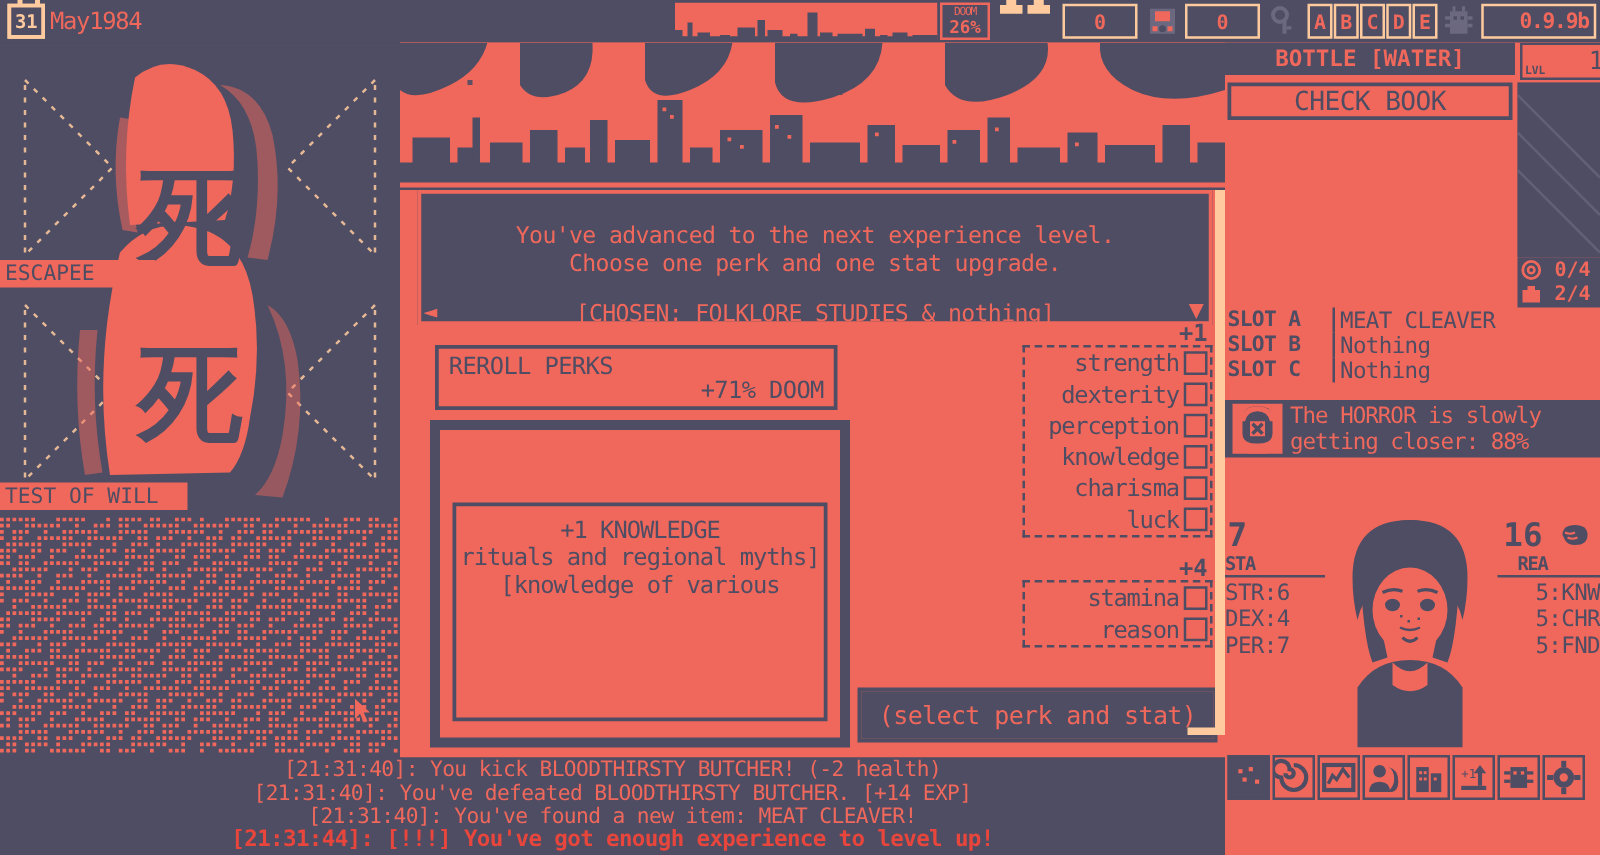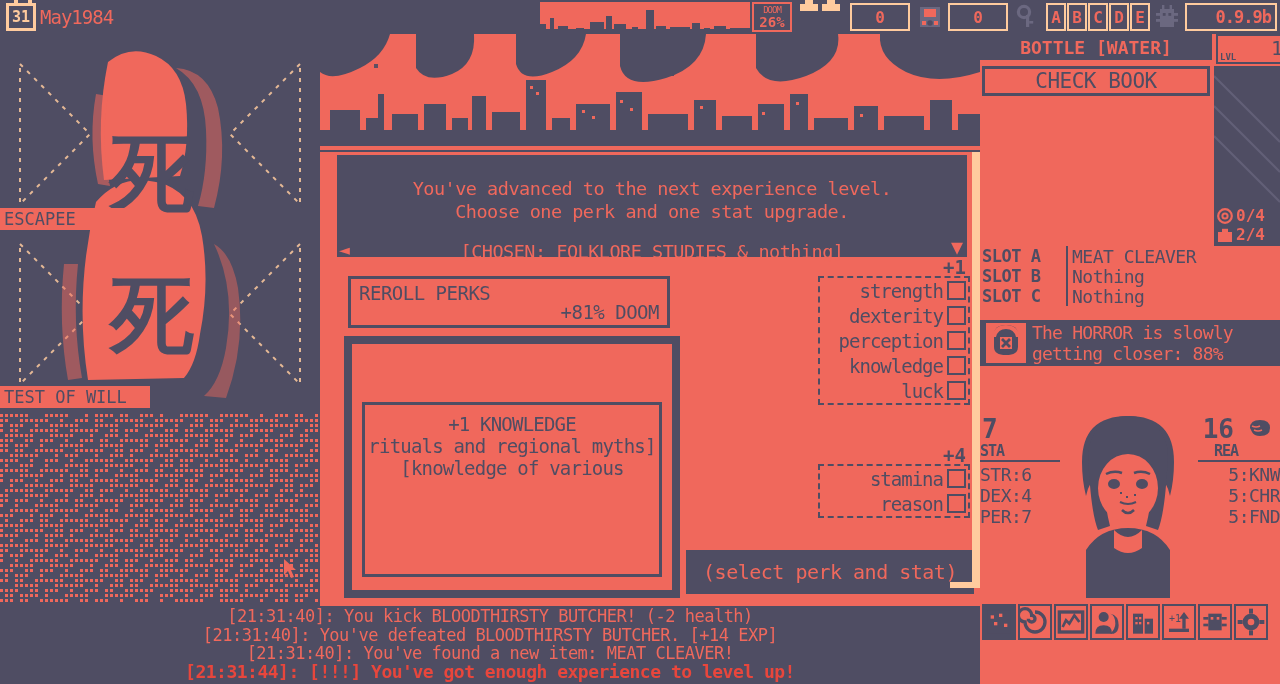--- a/index.html
+++ b/index.html
@@ -112,21 +112,21 @@
      color:var(--salmon);font-size:18px;font-weight:bold;display:flex;align-items:center;
      justify-content:center;letter-spacing:0px;}
   .r-lvl{position:absolute;left:236px;top:0px;width:72px;height:30px;border:2px solid var(--dark);
      background:var(--salmon);color:var(--dark);text-align:center;}
   .r-lvl .lab{position:absolute;left:2px;bottom:0;font-size:9px;font-weight:bold;}
   .r-lvl .v{position:absolute;right:3px;top:0px;font-size:20px;}
   .checkbook{position:absolute;left:2px;top:32px;width:228px;height:30px;border:3px solid var(--dark);
      color:var(--dark);font-size:21px;display:flex;align-items:center;justify-content:center;letter-spacing:-0.5px;}
   .r-img{position:absolute;left:234px;top:32px;width:66px;height:140px;background:var(--dark);}
   .cnt{position:absolute;left:234px;top:172px;width:66px;height:40px;background:var(--dark);
-     color:var(--salmon);font-size:16px;line-height:19px;padding-left:22px;font-weight:bold;}
+     color:var(--salmon);font-size:16px;line-height:19px;padding-left:22px;font-weight:bold;text-align:center;}
   .slots{position:absolute;left:0;top:212px;width:300px;height:60px;}
   .slotrow{display:flex;height:20px;align-items:center;}
   .slotlab{width:88px;color:var(--dark);font-size:17px;font-weight:bold;border-right:2px solid var(--dark);padding-left:2px;letter-spacing:-0.5px;}
   .slotval{color:var(--dark);font-size:18px;padding-left:4px;letter-spacing:-0.5px;}
   .horror{position:absolute;left:0px;top:286px;width:300px;height:46px;background:var(--dark);}
   .horror .face{position:absolute;left:6px;top:3px;width:40px;height:40px;background:var(--salmon);}
   .horror .txt{position:absolute;left:52px;top:2px;color:var(--salmon);font-size:18px;line-height:21px;letter-spacing:-0.8px;}
 
   .statsbar{position:absolute;left:0;top:382px;width:300px;height:108px;}
   .sbcell{position:absolute;color:var(--dark);}
@@ -1912,21 +1912,21 @@
       <div class="dlgbox">
         <div class="dlgtxt" style="margin-top:22px">You've advanced to the next experience level.</div>
         <div class="dlgtxt">Choose one perk and one stat upgrade.</div>
         <div class="chosen" style="margin-top:18px">[CHOSEN: FOLKLORE STUDIES &amp; nothing]</div>
         <div class="dlgArrowL">◄</div>
         <div class="dlgArrowR">▼</div>
       </div>
 
       <div class="reroll">
         <span class="t1">REROLL PERKS</span>
-        <span class="t2">+81% DOOM</span>
+        <span class="t2">+71% DOOM</span>
       </div>
 
       <div class="perkcard">
         <div class="inner">
           <div class="perkdesc">
             <div>+1 KNOWLEDGE</div>
             <div>rituals and regional myths]</div>
             <div>[knowledge of various</div>
           </div>
         </div>
@@ -1943,20 +1943,24 @@
               <div class="statrow">
                 <span>dexterity</span>
                 <div class="cbox"></div>
               </div>
               <div class="statrow">
                 <span>perception</span>
                 <div class="cbox"></div>
               </div>
               <div class="statrow">
                 <span>knowledge</span>
+                <div class="cbox"></div>
+              </div>
+              <div class="statrow">
+                <span>charisma</span>
                 <div class="cbox"></div>
               </div>
               <div class="statrow">
                 <span>luck</span>
                 <div class="cbox"></div>
               </div>
             </div>
         </div>
         <div class="statgroup" id="statgroup2" style="top:188px;">
           <div class="plusmark" style="top:-22px">+4</div>

